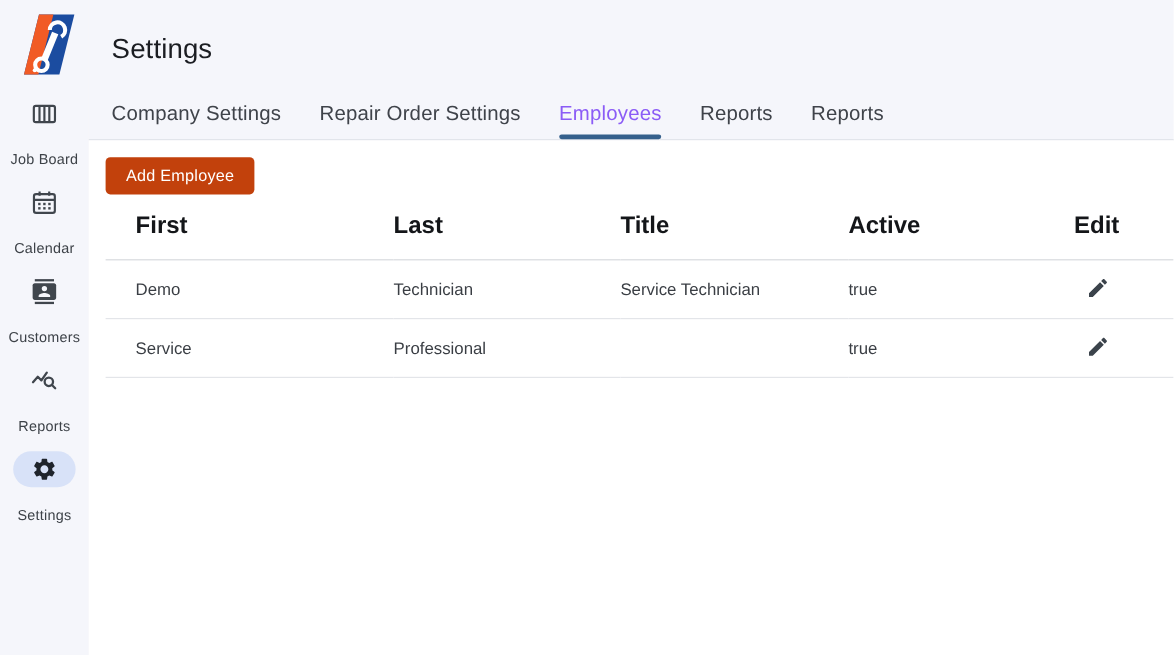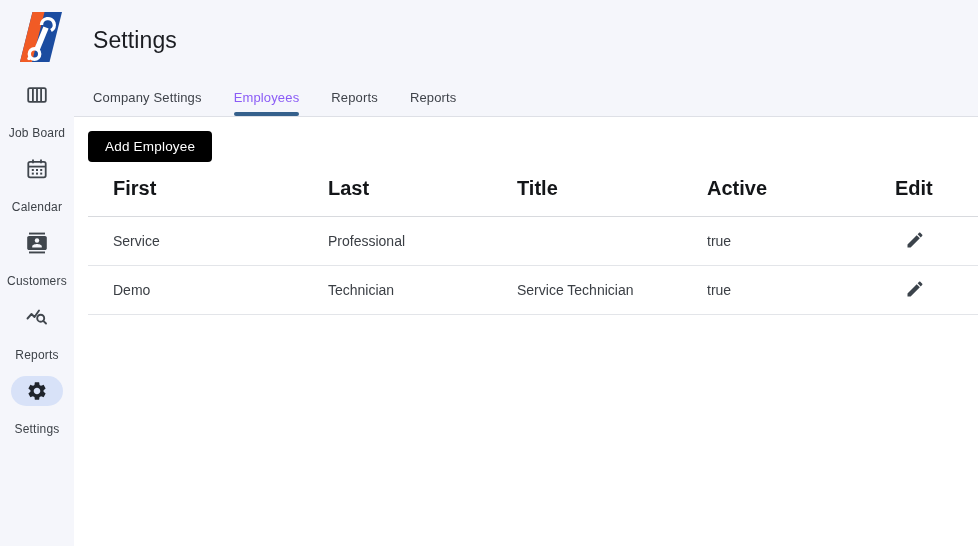--- a/index.html
+++ b/index.html
@@ -16,27 +16,27 @@
   .icon-wrap { width:52px; height:30px; border-radius:15px; display:flex; align-items:center; justify-content:center; color:#40464d; }
   .nav-item.active .icon-wrap { background:#d8e2f8; color:#1f242c; }
   .nav-label { margin-top:16px; font-size:12px; color:#3d4248; letter-spacing:.2px; line-height:14px; white-space:nowrap; }
 
   
   .main { flex:1; display:flex; flex-direction:column; min-width:0; }
   .header { height:80px; background:#f5f6fb; display:flex; align-items:center; padding-left:19px; }
   .page-title { font-size:23px; font-weight:500; color:#1b1d22; letter-spacing:.1px; }
 
   .tabbar { height:37px; background:#f5f6fb; border-bottom:1px solid #dee0e6; padding-left:19px; display:flex; gap:32px; align-items:flex-end; }
-  .tab { position:relative; padding-bottom:11px; font-size:13px; color:#3f434a; letter-spacing:.15px; cursor:pointer; white-space:nowrap; }
+  .tab { position:relative; padding-bottom:11px; font-size:17px; color:#3f434a; letter-spacing:.15px; cursor:pointer; white-space:nowrap; }
   .tab.active { color:#8b5cf6; }
   .tab-indicator { position:absolute; left:0; right:0; bottom:0; height:4px; border-radius:3px; background:#35608c; }
 
   
   .content { flex:1; background:#fff; padding:14px 0 0 14px; overflow:hidden; }
-  .add-btn { display:inline-block; height:31px; padding:0 17px; background:#000000; color:#fff; border:none; border-radius:4px; font-family:"Liberation Sans", sans-serif; font-size:13.5px; letter-spacing:.2px; cursor:pointer; }
+  .add-btn { display:inline-block; height:31px; padding:0 17px; background:#c2410c; color:#fff; border:none; border-radius:4px; font-family:"Liberation Sans", sans-serif; font-size:13.5px; letter-spacing:.2px; cursor:pointer; }
 
   table.emp { width:100%; border-collapse:collapse; table-layout:fixed; }
   table.emp th { text-align:left; font-size:20px; font-weight:700; color:#141619; height:54px; vertical-align:middle; border-bottom:1px solid #d8dade; }
   table.emp td { font-size:14px; color:#3a3e44; height:49px; vertical-align:middle; border-bottom:1px solid #e3e5e9; }
   table.emp th.first-col, table.emp td.first-col { padding-left:25px; }
 
   .edit-btn { background:none; border:none; cursor:pointer; padding:2px; margin-left:8px; display:inline-flex; align-items:center; color:#3b434b; }
 
   svg { display:block; }
 </style>
@@ -128,20 +128,21 @@
   </aside>
 
   <div class="main">
 
     <header class="header">
       <h1 class="page-title">Settings</h1>
     </header>
 
     <div class="tabbar">
       <div class="tab">Company Settings</div>
+      <div class="tab">Repair Order Settings</div>
       <div class="tab active">
         <span>Employees</span>
         <span class="tab-indicator"></span>
       </div>
       <div class="tab">Reports</div>
       <div class="tab">Reports</div>
     </div>
 
     <div class="content">
 
@@ -159,43 +160,43 @@
           <tr>
             <th class="first-col">First</th>
             <th>Last</th>
             <th>Title</th>
             <th>Active</th>
             <th>Edit</th>
           </tr>
         </thead>
         <tbody>
           <tr>
+            <td class="first-col">Demo</td>
+            <td>Technician</td>
+            <td>Service Technician</td>
+            <td>true</td>
+            <td>
+              <button class="edit-btn">
+                <svg width="20" height="20" viewBox="0 0 24 24">
+                  <path fill="currentColor" d="M3 17.25V21h3.75L17.81 9.94l-3.75-3.75L3 17.25zM20.71 7.04c.39-.39.39-1.02 0-1.41l-2.34-2.34c-.39-.39-1.02-.39-1.41 0l-1.83 1.83 3.75 3.75 1.83-1.83z"></path>
+                </svg>
+              </button>
+            </td>
+          </tr>
+          <tr>
             <td class="first-col">Service</td>
             <td>Professional</td>
             <td></td>
             <td>true</td>
             <td>
               <button class="edit-btn">
                 <svg width="20" height="20" viewBox="0 0 24 24">
                   <path fill="currentColor" d="M3 17.25V21h3.75L17.81 9.94l-3.75-3.75L3 17.25zM20.71 7.04c.39-.39.39-1.02 0-1.41l-2.34-2.34c-.39-.39-1.02-.39-1.41 0l-1.83 1.83 3.75 3.75 1.83-1.83z"></path>
                 </svg>
               </button>
             </td>
           </tr>
-          <tr>
-            <td class="first-col">Demo</td>
-            <td>Technician</td>
-            <td>Service Technician</td>
-            <td>true</td>
-            <td>
-              <button class="edit-btn">
-                <svg width="20" height="20" viewBox="0 0 24 24">
-                  <path fill="currentColor" d="M3 17.25V21h3.75L17.81 9.94l-3.75-3.75L3 17.25zM20.71 7.04c.39-.39.39-1.02 0-1.41l-2.34-2.34c-.39-.39-1.02-.39-1.41 0l-1.83 1.83 3.75 3.75 1.83-1.83z"></path>
-                </svg>
-              </button>
-            </td>
-          </tr>
         </tbody>
       </table>
 
     </div>
   </div>
 </div>
 
 </body></html>

